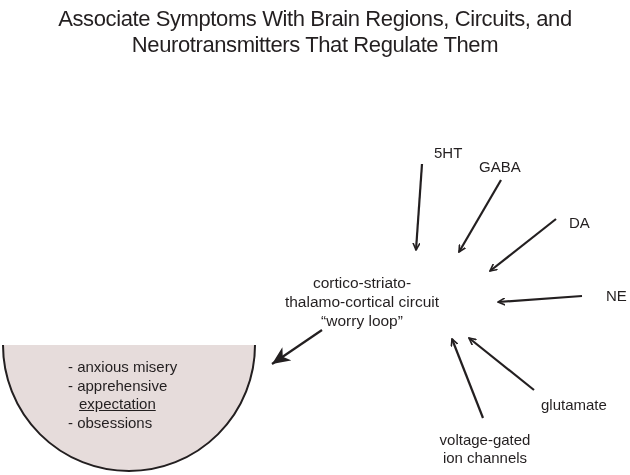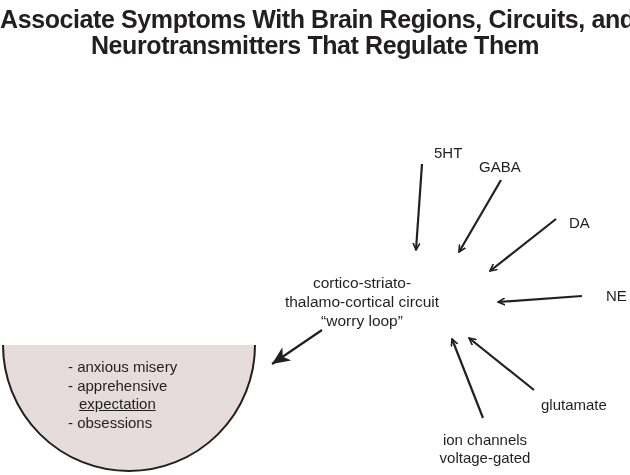--- a/index.html
+++ b/index.html
@@ -1,19 +1,19 @@
 <!DOCTYPE html>
 <html><head>
 <meta charset="utf-8">
 <style>
   html, body { margin: 0; padding: 0; background: #ffffff; }
   body { width: 630px; height: 475px; position: relative; overflow: hidden;
          font-family: "Liberation Sans", sans-serif; color: #231f20; }
   .title { position: absolute; left: 0; top: 6px; width: 630px; text-align: center;
-           font-weight: bold; font-size: 25px; line-height: 26px; letter-spacing: -0.4px; }
+           font-weight: normal; font-size: 22px; line-height: 26px; letter-spacing: -0.4px; }
   .title div { white-space: nowrap; }
   svg.diagram { position: absolute; left: 0; top: 0; }
   .label { position: absolute; font-size: 15px; line-height: 18px; white-space: nowrap; }
   .center-label { position: absolute; left: 282px; top: 273px; width: 160px; text-align: center;
                   font-size: 15.5px; line-height: 19px; white-space: nowrap; }
   .worry-box { position: absolute; left: 68px; top: 358px; font-size: 15px; line-height: 18.5px; }
   .worry-box .head { font-weight: bold; }
   .worry-box .item { white-space: nowrap; }
   .worry-box .cont { padding-left: 11px; white-space: nowrap; text-decoration: underline; }
 </style>
@@ -47,22 +47,22 @@
 
   <line x1="322" y1="330" x2="272" y2="364" stroke="#231f20" stroke-width="2.2" marker-end="url(#ahBig)"></line>
 </svg>
 
 <div class="label" style="left:410px; top:144px;margin-left:24px;">5HT</div>
 <div class="label" style="left:479px; top:158px;">GABA</div>
 <div class="label" style="left:569px; top:206px;margin-top:8px;">DA</div>
 <div class="label" style="left:606px; top:287px;">NE</div>
 <div class="label" style="left:541px; top:396px;">glutamate</div>
 <div class="label" style="left:430px; top:431px; text-align:center; width:110px; line-height:18px;">
+  <div>voltage-gated</div>
   <div>ion channels</div>
-  <div>voltage-gated</div>
 </div>
 
 <div class="center-label">
   <div>cortico-striato-</div>
   <div>thalamo-cortical circuit</div>
   <div>“worry loop”</div>
 </div>
 
 <div class="worry-box">
   <div class="item">- anxious misery</div>

